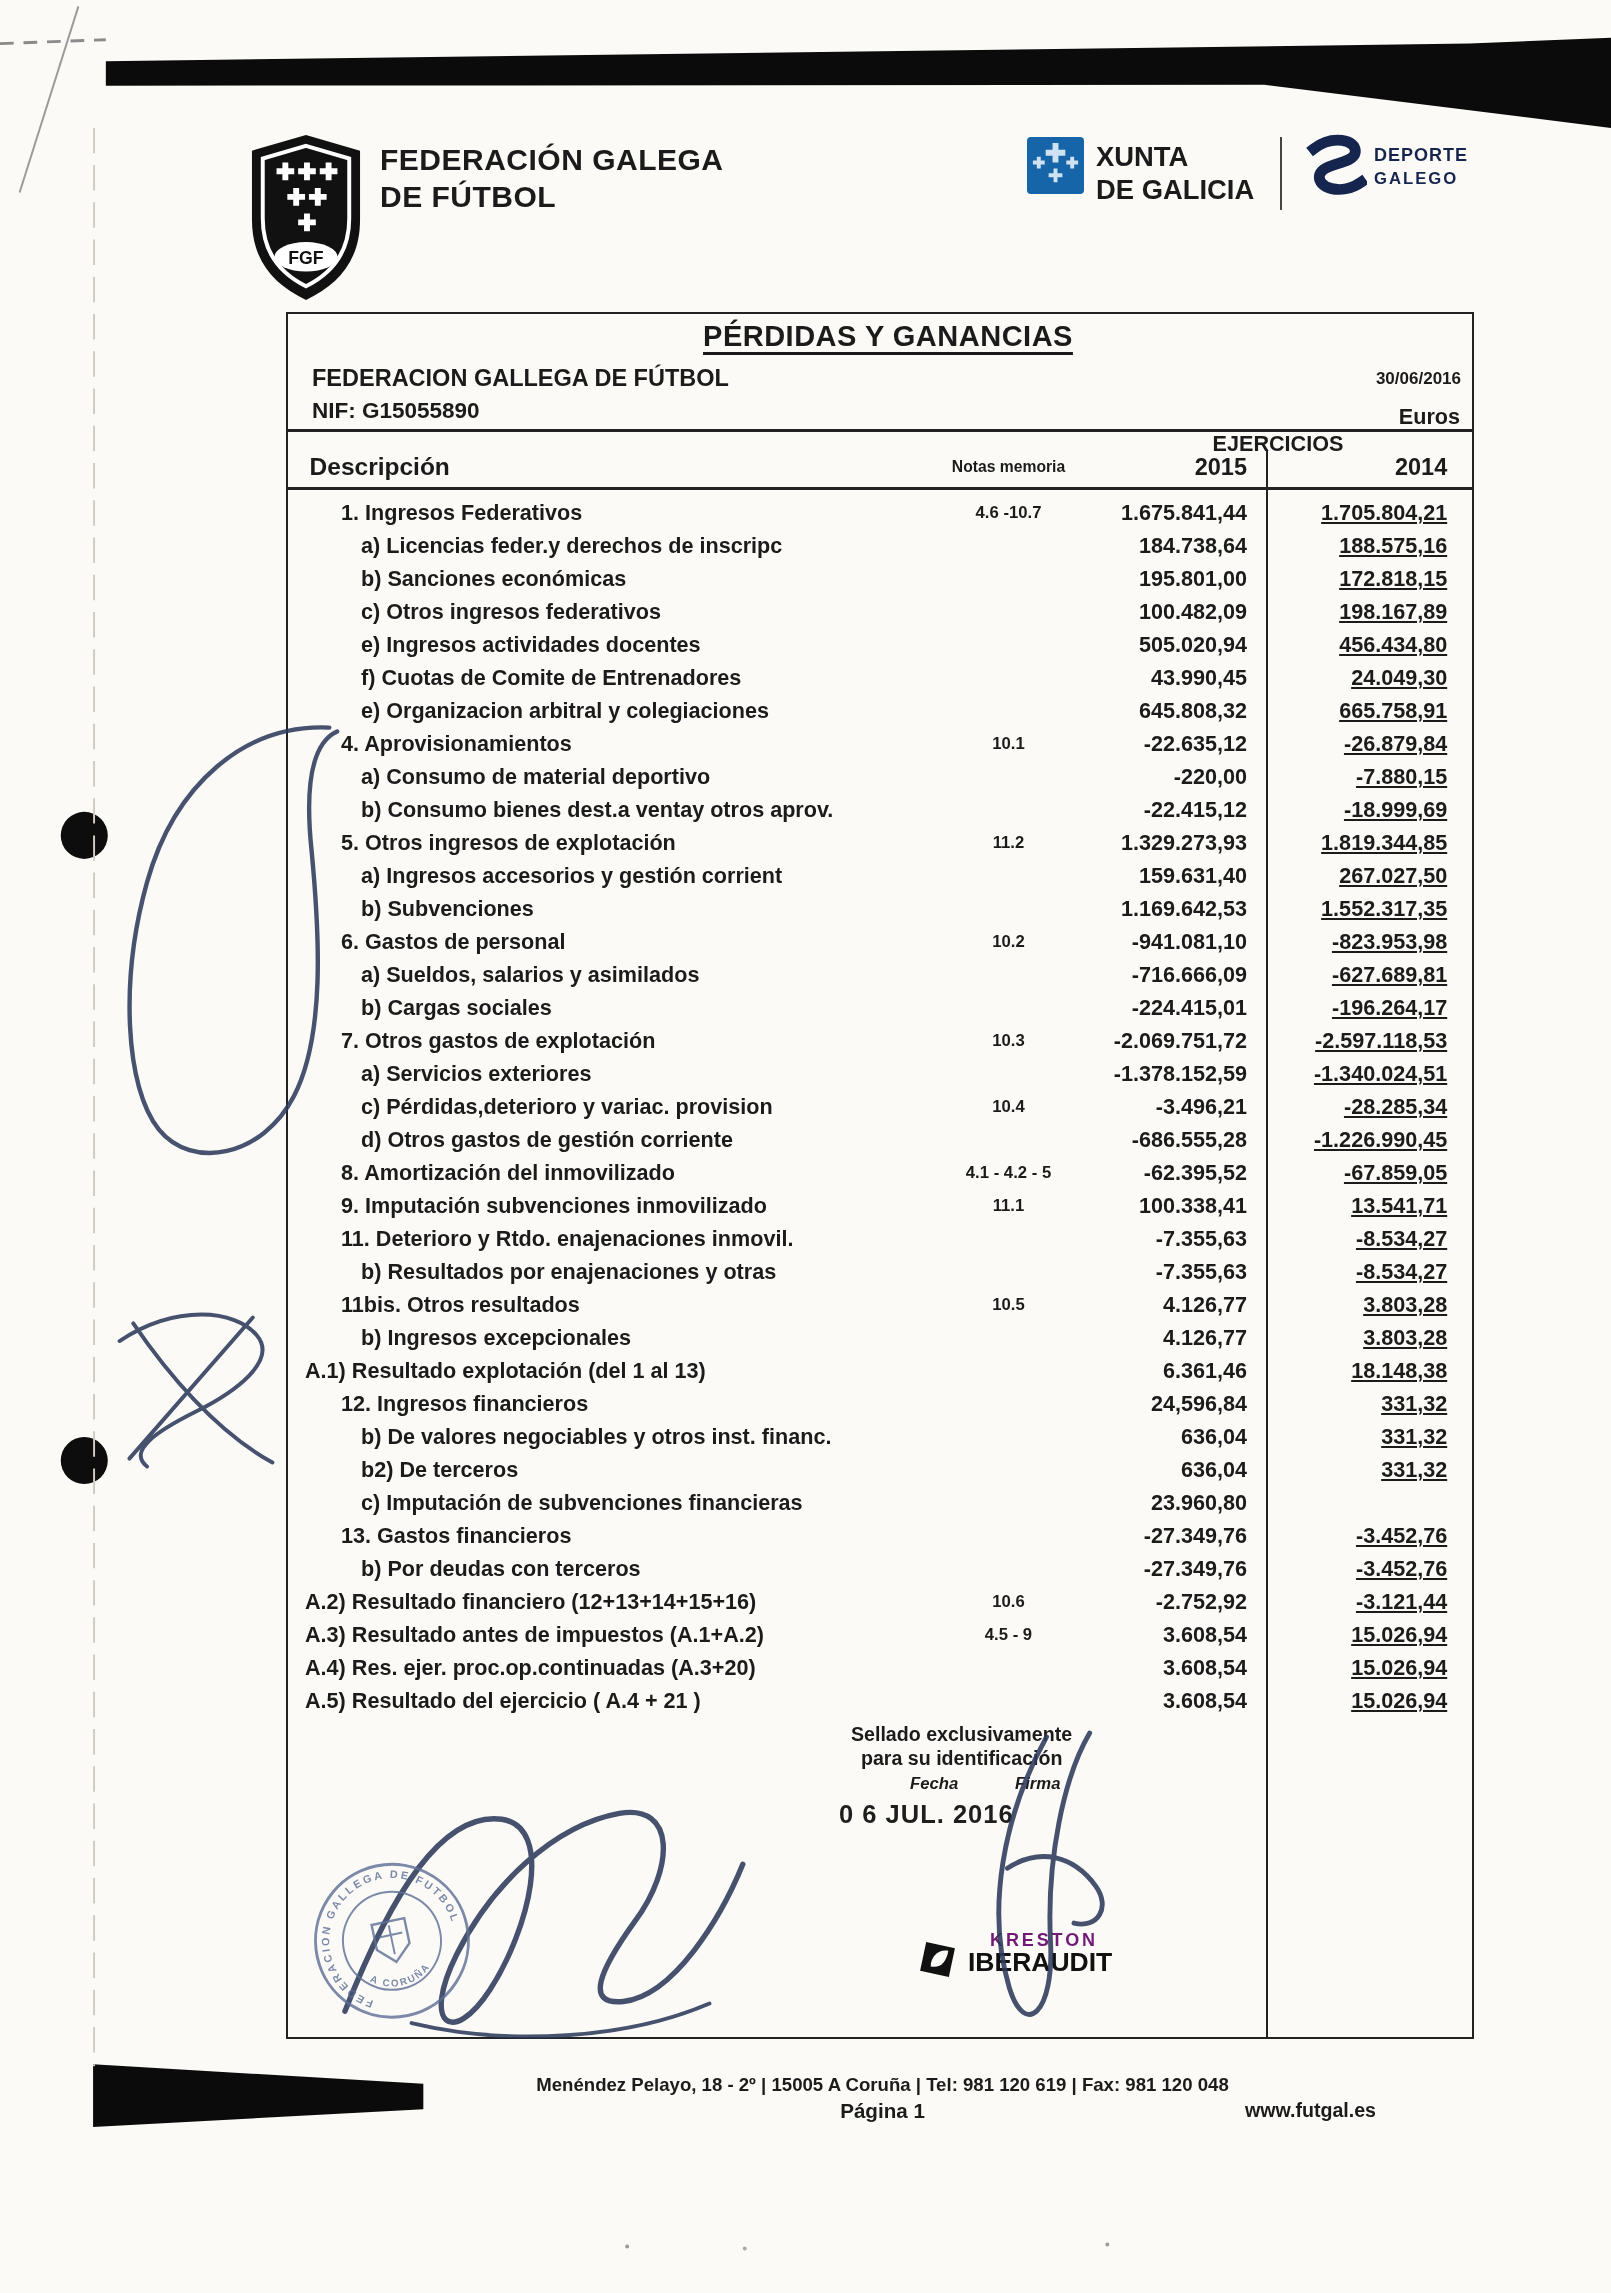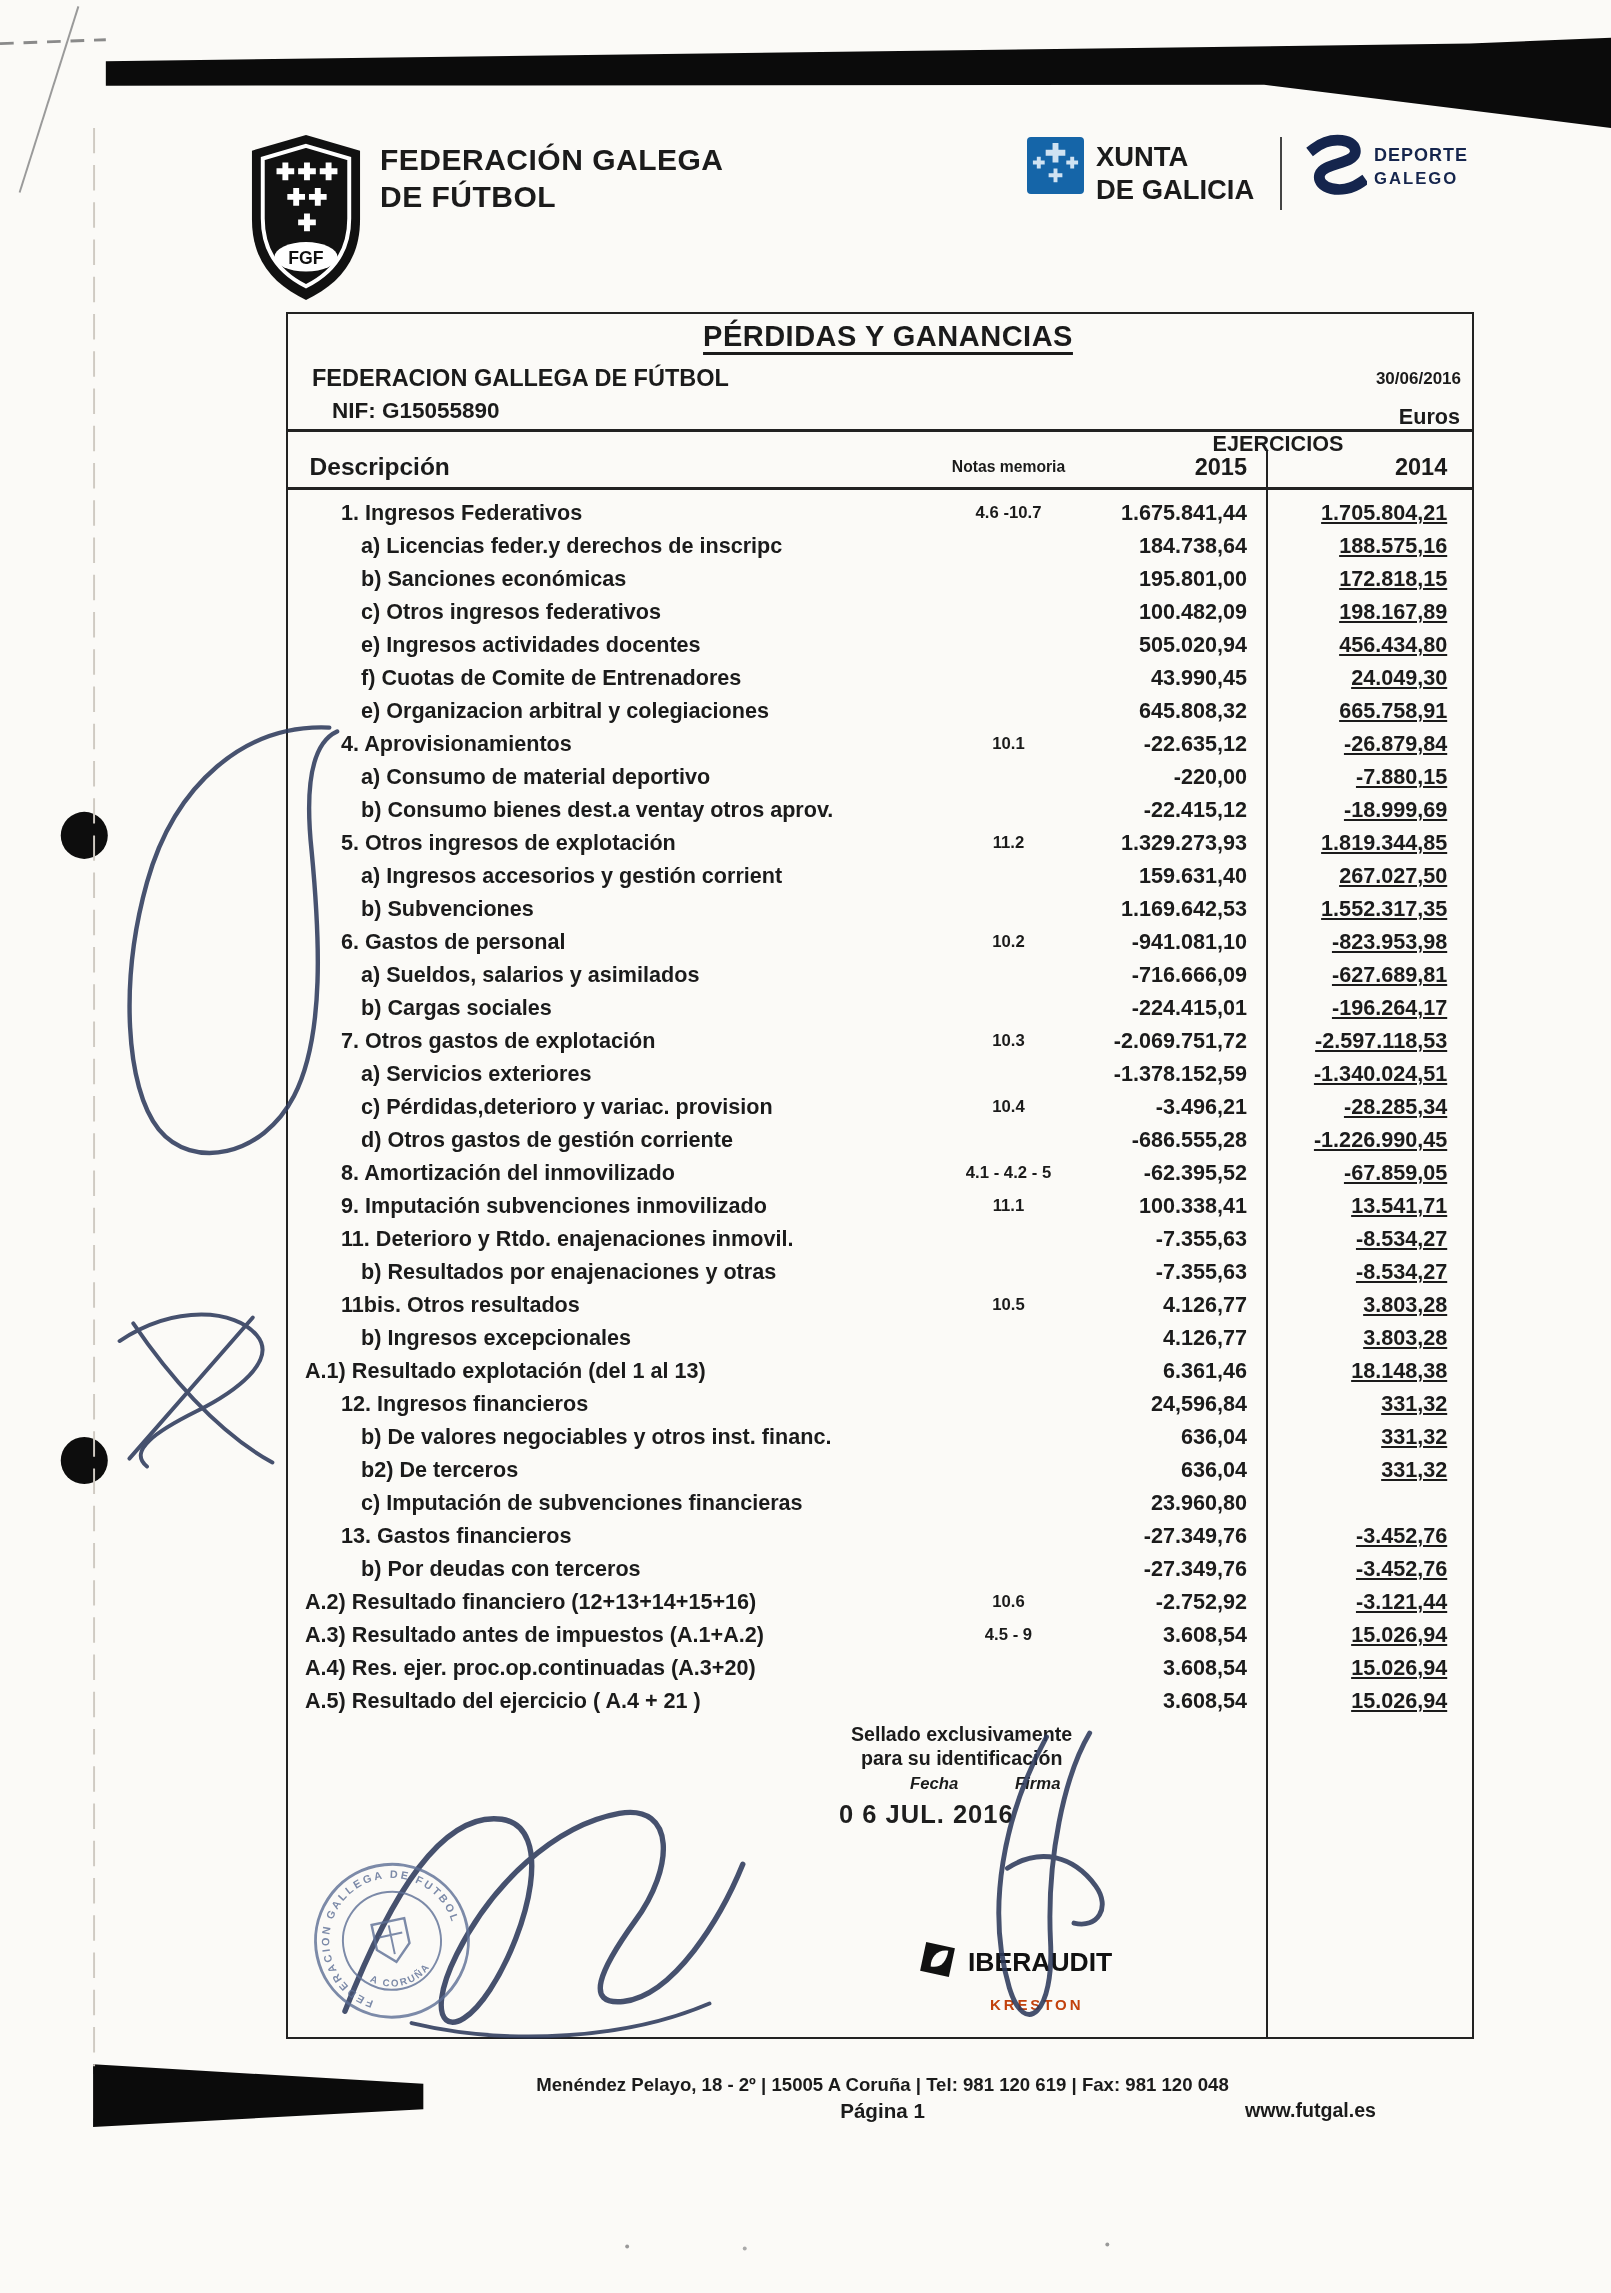--- a/index.html
+++ b/index.html
@@ -18,21 +18,21 @@
   .xunta-l2 { left:1096px; top:174px; font-size:27.4px; font-weight:700; }
   .lh-divider { left:1280px; top:137px; width:2px; height:73px; background:#444; }
   .dep-l1 { left:1374px; top:145px; font-size:18px; font-weight:800; color:#15254d; letter-spacing:1px; }
   .dep-l2 { left:1374px; top:169px; font-size:16.7px; font-weight:800; color:#15254d; letter-spacing:2px; }
 
   
   .doc-box { left:286px; top:312px; width:1188px; height:1727px; border:2.9px solid #222; background:transparent; }
   .doc-title { left:286px; top:320px; width:1204px; text-align:center; font-size:29px; font-weight:800; letter-spacing:0.5px;
                text-decoration:underline; text-decoration-thickness:2.9px; text-underline-offset:5.9px; }
   .entity-name { left:312px; top:365px; font-size:23.5px; font-weight:800; }
-  .entity-nif  { left:312px; top:398px; font-size:22.5px; font-weight:800;margin-left:20px; }
+  .entity-nif  { left:312px; top:398px; font-size:22.5px; font-weight:800; }
   .doc-date { left:1304px; top:369px; width:157px; text-align:right; font-size:17px; font-weight:600; }
   .doc-euros { left:1362px; top:404px; width:98px; text-align:right; font-size:21.6px; font-weight:800; }
   .rule { background:#222; }
   .rule-1 { left:288px; top:429px; width:1184px; height:2.9px; }
   .rule-2 { left:288px; top:487px; width:1184px; height:2.9px; }
   .vline  { left:1266px; top:451px; width:2px; height:1586px; background:#222; }
   .ejercicios { left:1092px; top:431px; width:372px; text-align:center; font-size:21.6px; font-weight:800; }
 
   .thead { left:288px; top:453px; width:1140px; display:grid; grid-template-columns:637px 167px 155px 208px; align-items:center; }
   .th-desc { padding-left:21.6px; font-size:24.5px; font-weight:800; }
@@ -50,21 +50,21 @@
   .c-val { text-align:right; font-weight:600; }
   .c-2014 { padding-right:7.8px;text-decoration:underline; }
 
   
   .sellado-1 { left:851px; top:1723px; font-size:19.6px; font-weight:600; }
   .sellado-2 { left:861px; top:1747px; font-size:19.6px; font-weight:600; }
   .fecha-lbl { left:910px; top:1774px; font-size:16.7px; font-style:italic; font-weight:600; }
   .firma-lbl { left:1015px; top:1774px; font-size:16.7px; font-style:italic; font-weight:600; }
   .date-stamp { left:839px; top:1800px; font-size:25.5px; font-weight:700; letter-spacing:1px; color:#1e1e1e; }
   .auditor-name { left:968px; top:1947px; font-size:26.5px; font-weight:800; color:#111; }
-  .auditor-net  { left:990px; top:1996px; font-size:15px; font-weight:700; letter-spacing:2.9px; color:#c2410c; }
+  .auditor-net  { left:990px; top:1930px; font-size:18px; font-weight:700; letter-spacing:2.9px; color:#701a75; }
 
   
   .f-address { left:412px; top:2074px; width:941px; text-align:center; font-size:18.6px; font-weight:700; }
   .f-page    { left:412px; top:2099px; width:941px; text-align:center; font-size:20.6px; font-weight:700; }
   .f-web     { left:1245px; top:2099px; width:157px; font-size:19.6px; font-weight:800; }
 
   svg.layer { position:absolute; left:0; top:0; pointer-events:none; }
 </style>
 </head>
 <body>

